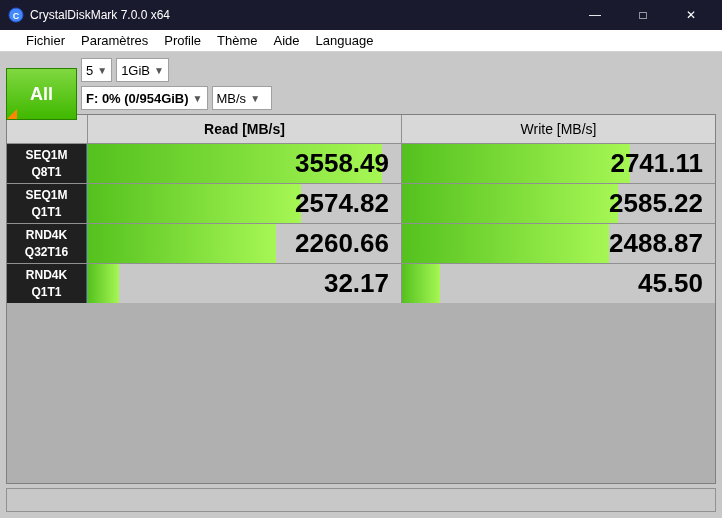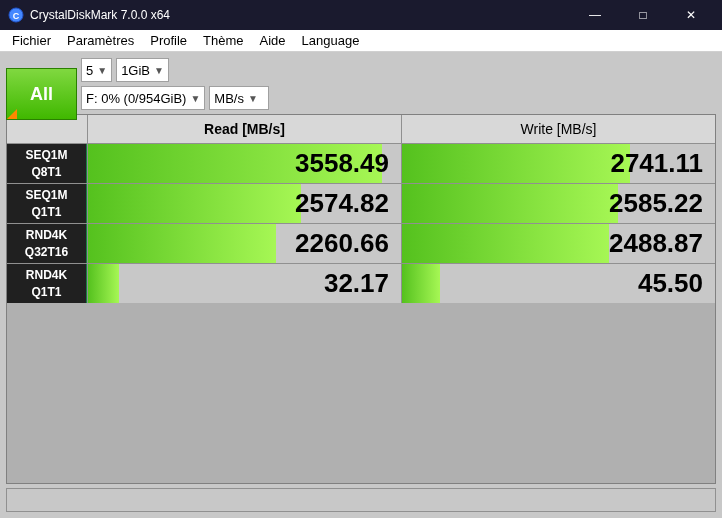--- a/index.html
+++ b/index.html
@@ -53,21 +53,21 @@
       background: transparent;
       border: none;
     }
 
     
     .menu-bar {
       background: white;
       display: flex;
       align-items: center;
       height: 22px;
-      padding: 0 4px;
+      padding: 0 18px;
       border-bottom: 1px solid #d0d0d0;
     }
     .menu-item {
       padding: 2px 8px;
       font-size: 13px;
       color: #000;
       cursor: pointer;
       height: 100%;
       display: flex;
       align-items: center;
@@ -118,20 +118,21 @@
       align-items: center;
       cursor: pointer;
       gap: 4px;
     }
     .select-control .arrow {
       font-size: 10px;
       color: #555;
     }
     .select-drive {
       flex: 1;
+      font-weight: bold;
     }
     .units-select {
       min-width: 60px;
     }
 
     
     .bench-table {
       flex: 1;
       display: flex;
       flex-direction: column;

